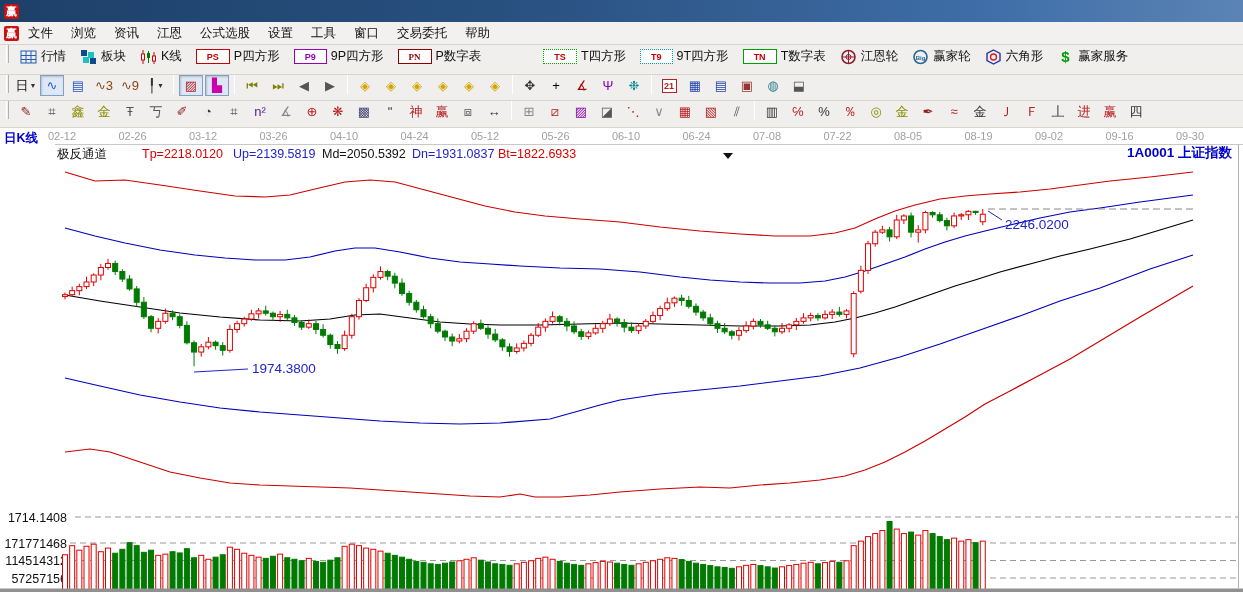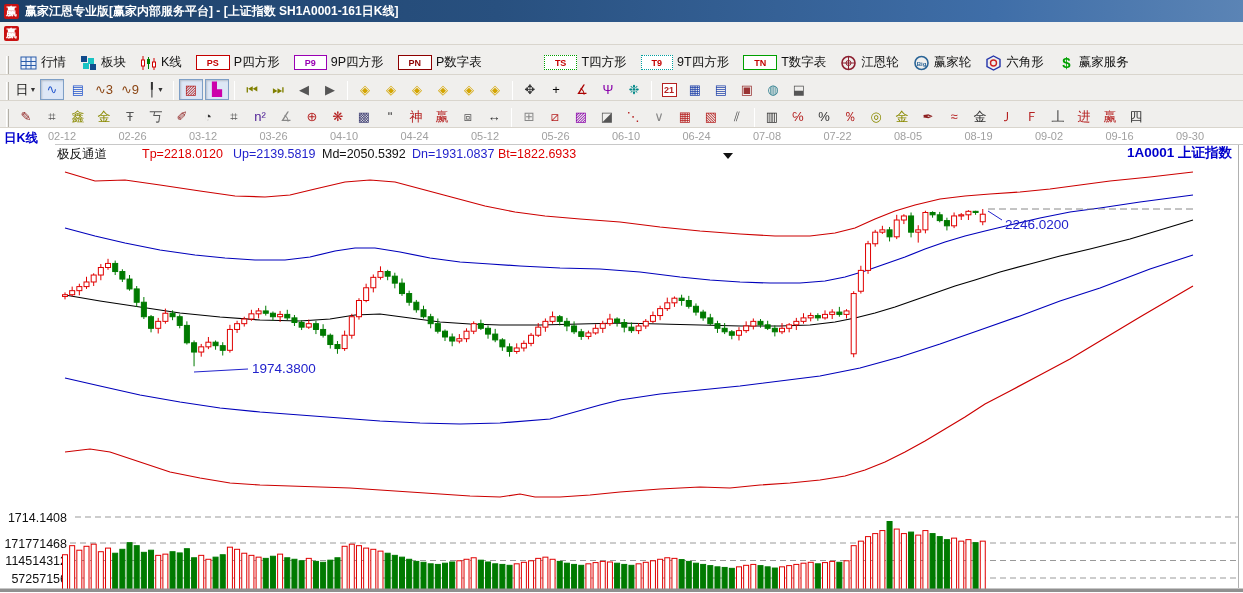--- a/index.html
+++ b/index.html
@@ -6,46 +6,57 @@
   html,body { width:1243px; height:593px; overflow:hidden; background:#fff;
     font-family:"Liberation Sans","DejaVu Sans",sans-serif; }
   .titlebar { height:22px; display:flex; align-items:center; gap:6px; padding-left:4px;
     background:linear-gradient(90deg,#1d4069 0%,#28507f 40%,#3f6ea8 80%,#5b84b5 100%);
     color:#fff; font-size:12px; font-weight:bold; }
   .applogo { width:15px; height:15px; background:#c91111; color:#fff; font-size:11px;
     font-weight:bold; display:flex; align-items:center; justify-content:center; border-radius:2px; }
   .menubar { height:23px; background:#f2f1ef; border-bottom:1px solid #d9d5cd;
     display:flex; align-items:center; padding-left:4px; font-size:12.5px; color:#111; }
   .menubar .mitem { padding:3px 9px; cursor:default; }
-  .tb { display:flex; align-items:flex-end; background:#f0efed; border-bottom:1px solid #d9d5cd; padding-left:2px; }
+  .tb { display:flex; align-items:flex-start; background:#f0efed; border-bottom:1px solid #d9d5cd; padding-left:2px; }
   .tb1 { height:30px; } .tb2 { height:26px; } .tb3 { height:27px; }
   .grip { width:3px; height:18px; border-left:1px solid #fff; border-right:1px solid #b3b0a8; margin:0 4px; }
   .sep { width:1px; height:19px; background:#c6c2ba; border-right:1px solid #fff; margin:0 4px; }
   .tbtn { display:flex; align-items:center; gap:4px; padding:3px 7px; font-size:12.5px; color:#111; cursor:default; }
   .badge { min-width:17px; height:15px; padding:0 10px; display:flex; align-items:center; justify-content:center;
     font-size:9px; font-weight:bold; background:#fff; }
   .ibtn { width:24px; height:21px; display:flex; align-items:center; justify-content:center;
     font-size:13px; margin:0 1px; border:1px solid transparent; cursor:default; position:relative; }
   .ibtn.pressed { background:#dde7f6; border:1px solid #7e9fc6; box-shadow:inset 1px 1px 2px rgba(0,0,0,.18); }
   .ibtn .dd { font-size:7px; color:#333; margin-left:1px; }
   .cal21 { width:15px; height:14px; border:1px solid #b52020; color:#b52020; font-size:9px; font-weight:bold;
     display:flex; align-items:center; justify-content:center; background:#fff; }
   #chart-area { position:relative; width:1243px; height:465px; background:#fff; }
   svg text { user-select:none; }
 </style>
 </head>
 <body>
 
 <div class="titlebar">
   <span class="applogo">赢</span>
-  <span>赢家江恩专业版[赢家内部服务平台] - [上证指数  SH1A0001-161日K线]</span>
 </div>
 
 <div class="menubar">
   <span class="applogo">赢</span>
+  <span id="menu-items" style="display: flex;">
+      <span class="mitem">文件</span>
+      <span class="mitem">浏览</span>
+      <span class="mitem">资讯</span>
+      <span class="mitem">江恩</span>
+      <span class="mitem">公式选股</span>
+      <span class="mitem">设置</span>
+      <span class="mitem">工具</span>
+      <span class="mitem">窗口</span>
+      <span class="mitem">交易委托</span>
+      <span class="mitem">帮助</span>
+    </span>
 </div>
 
 <div class="tb tb1" id="toolbar-main">
     <span class="grip"></span>
     <span class="tbtn">
       <svg width="17" height="16" viewBox="0 0 17 16">
         <rect x="1" y="2" width="15" height="12" fill="#eaf0fa" stroke="#2a5caa"></rect>
         <line x1="1" y1="6.5" x2="16" y2="6.5" stroke="#2a5caa"></line>
         <line x1="1" y1="10.5" x2="16" y2="10.5" stroke="#2a5caa"></line>
         <line x1="6" y1="2" x2="6" y2="14" stroke="#2a5caa"></line>
@@ -75,21 +86,21 @@
     </span>
     <span class="tbtn">
       <span class="badge" style="color: rgb(196, 0, 0); border: 1px solid rgb(196, 0, 0);">PS</span>
       <span>P四方形</span>
     </span>
     <span class="tbtn">
       <span class="badge" style="color: rgb(154, 0, 180); border: 1px solid rgb(154, 0, 180);">P9</span>
       <span>9P四方形</span>
     </span>
     <span class="tbtn">
-      <span class="badge" style="color: rgb(141, 0, 0); border: 1px solid rgb(141, 0, 0);">PN</span>
+      <span class="badge" style="color: rgb(141, 0, 0); border: 1px solid rgb(141, 0, 0); font-family: Liberation Serif, serif;">PN</span>
       <span>P数字表</span>
     </span>
     <span class="tbtn">
       <span class="badge" style="color: rgb(196, 0, 0); border: 1px dotted rgb(0, 160, 0); margin-left: 48px;">TS</span>
       <span>T四方形</span>
     </span>
     <span class="tbtn">
       <span class="badge" style="color: rgb(196, 0, 0); border: 1px dotted rgb(0, 160, 160);">T9</span>
       <span>9T四方形</span>
     </span>

